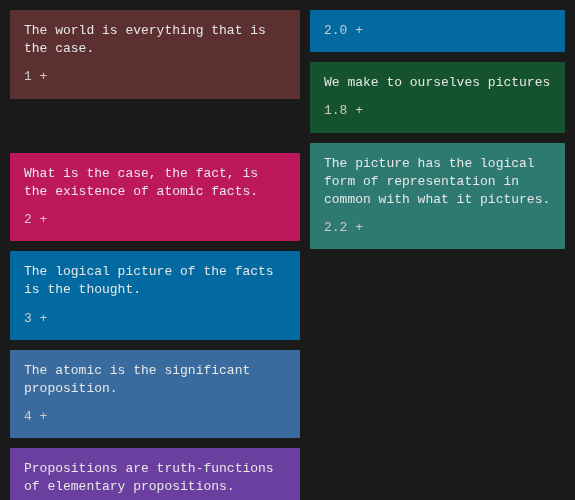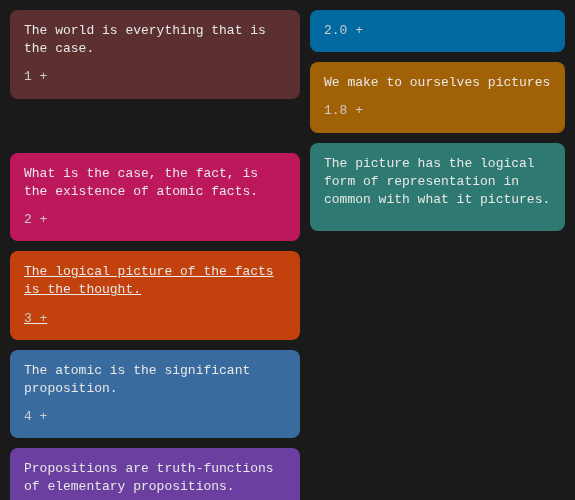--- a/index.html
+++ b/index.html
@@ -24,42 +24,42 @@
       width: 290px;
       flex-shrink: 0;
     }
     .col-right {
       display: flex;
       flex-direction: column;
       gap: 10px;
       flex: 1;
     }
     .card {
-      border-radius: 8px;
+      border-radius: 1px;
       padding: 12px 14px;
       color: #e8e8e8;
       line-height: 1.4;
     }
     .card-text {
       margin-bottom: 10px;
       font-size: 13px;
     }
     .card-num {
       font-size: 13px;
       color: #cccccc;
     }
     
     .card-brown   { background-color: #5c3030; }
     .card-teal    { background-color: #be185d; margin-top: 44px; }
-    .card-dark-teal { background-color: #c2410c; text-decoration: underline; }
+    .card-dark-teal { background-color: #0369a1; }
     .card-blue    { background-color: #3a6b9e; }
     .card-purple  { background-color: #6a3fa0; }
     
     .card-r1 { background-color: #0369a1; }
-    .card-r2 { background-color: #a16207; }
+    .card-r2 { background-color: #14532d; }
     .card-r3 { background-color: #2e7a72; }
   </style>
 </head>
 <body>
 
 <div class="layout">
   <div class="col-left">
     <div class="card card-brown">
       <div class="card-text">The world is everything that is the case.</div>
       <div class="card-num">1 +</div>
@@ -87,15 +87,16 @@
   <div class="col-right">
     <div class="card card-r1">
       <div class="card-num">2.0 +</div>
     </div>
     <div class="card card-r2">
       <div class="card-text">We make to ourselves pictures</div>
       <div class="card-num">1.8 +</div>
     </div>
     <div class="card card-r3">
       <div class="card-text">The picture has the logical form of representation in common with what it pictures.</div>
+      <div class="card-num">2.2 +</div>
     </div>
   </div>
 </div>
 
 </body></html>

